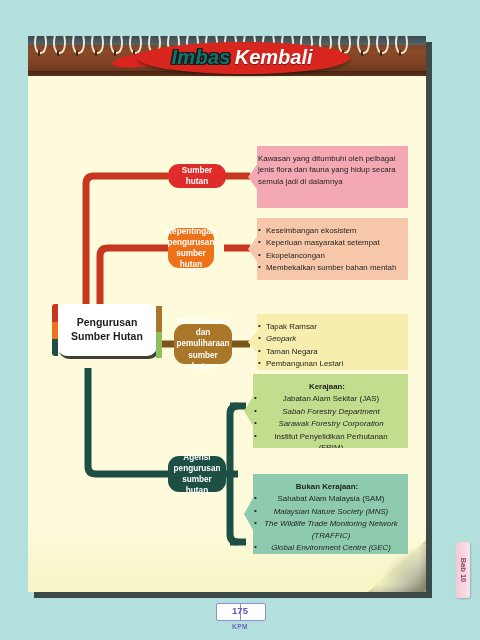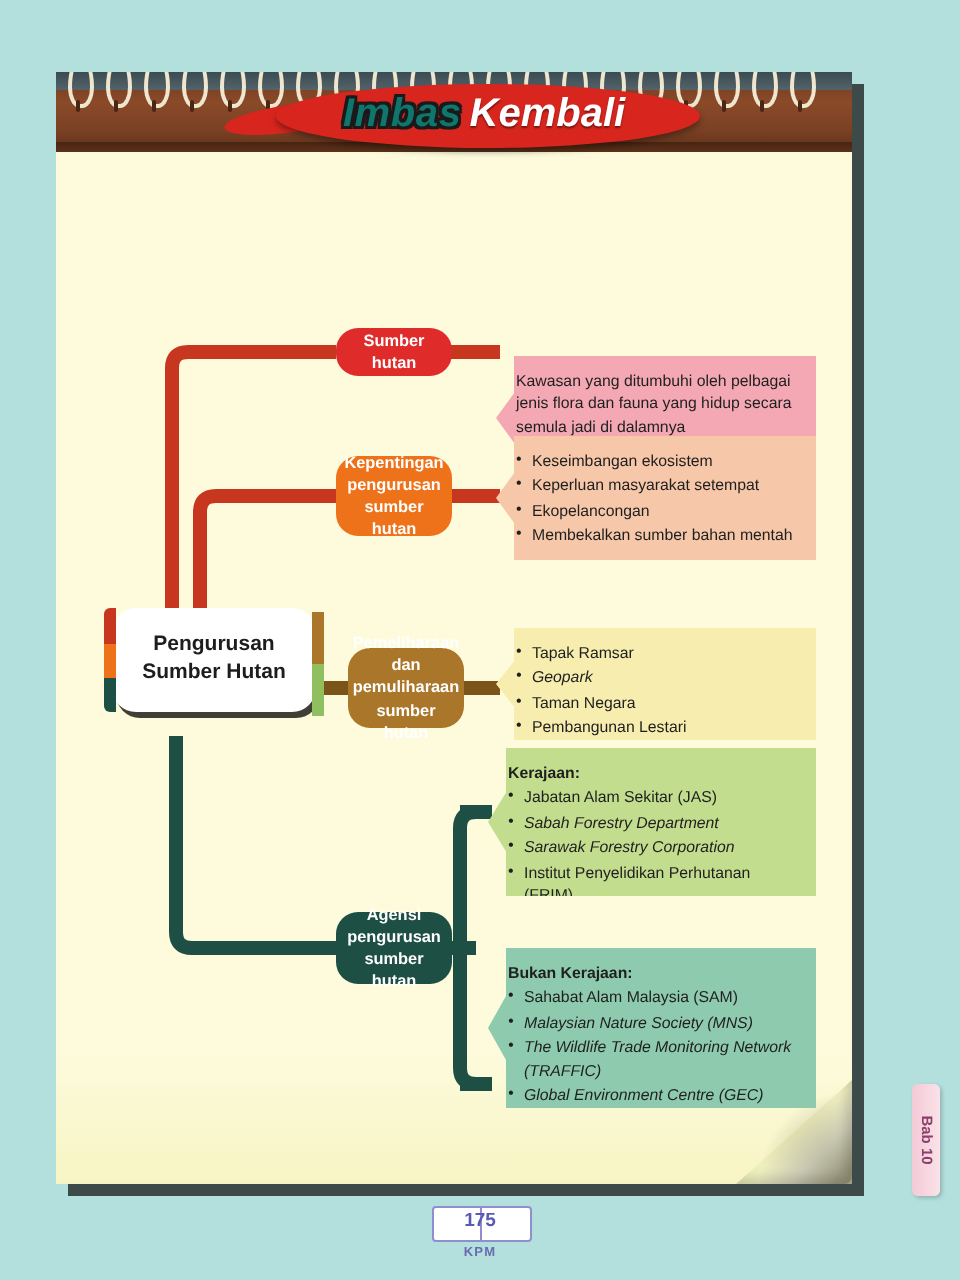--- a/index.html
+++ b/index.html
@@ -106,21 +106,21 @@
   .panel .hd{font-weight:bold;margin-bottom:1px;display:block;}
   .panel ul{margin:0;padding:0;list-style:none;}
   .panel li{
     position:relative;padding-left:8px;margin-bottom:1px;
   }
   .panel li::before{
     content:"\2022";position:absolute;left:0;top:-1px;font-size:8px;
   }
   .panel p{margin:0;}
   .it{font-style:italic;}
-  .panel.shadowed{box-shadow:3px 3px 0 rgba(0,0,0,.8);}
+  .panel.shadowed{box-shadow:3px 3px 0 rgba(0,0,0,.8);text-align:center;}
 
   
   .notch{clip-path:polygon(0 50%, 9px 30%, 9px 0, 100% 0, 100% 100%, 9px 100%, 9px 70%);}
 
   
   #curl{
     position:absolute;right:0;bottom:0;width:58px;height:52px;
     background:linear-gradient(135deg,#c9cf6a 0%,#e9ecaa 38%,#fbfade 72%,#f2f0c0 100%);
     border-radius:0 0 4px 0;
     clip-path:polygon(100% 0,100% 100%,0 100%);
@@ -236,25 +236,25 @@
 
       <div style="position:absolute;left:24px;top:228px;width:6px;height:18px;background:#c7361f;z-index:5;border-radius:3px 0 0 0;"></div>
       <div style="position:absolute;left:24px;top:246px;width:6px;height:17px;background:#ee7219;z-index:5;"></div>
       <div style="position:absolute;left:24px;top:263px;width:6px;height:17px;background:#1d4f44;z-index:5;border-radius:0 0 0 3px;"></div>
       <div style="position:absolute;left:128px;top:230px;width:6px;height:26px;background:#a9762a;z-index:5;"></div>
       <div style="position:absolute;left:128px;top:256px;width:6px;height:26px;background:#8fbf5e;z-index:5;"></div>
 
       <div class="pill" style="left:140px;top:88px;width:58px;height:24px;background:#e02b2b;">
         <span>Sumber hutan</span>
       </div>
-      <div class="panel notch" style="left:220px;top:70px;width:160px;height:62px;background:#f3a8b4;margin-top:32px;">
+      <div class="panel notch" style="left:220px;top:70px;width:160px;height:62px;background:#f3a8b4;">
         <p>Kawasan yang ditumbuhi oleh pelbagai jenis flora dan fauna yang hidup secara semula jadi di dalamnya</p>
       </div>
 
-      <div class="pill" style="left:140px;top:152px;width:58px;height:40px;background:#ee7219;">
+      <div class="pill" style="left:140px;top:152px;width:46px;height:40px;background:#ee7219;">
         <span>Kepentingan pengurusan sumber hutan</span>
       </div>
       <div class="panel notch" style="left:220px;top:142px;width:160px;height:62px;background:#f6c7a8;">
         <ul id="list-kepentingan">
             <li>Keseimbangan ekosistem</li>
             <li>Keperluan masyarakat setempat</li>
             <li>Ekopelancongan</li>
             <li>Membekalkan sumber bahan mentah</li>
           </ul>
       </div>

